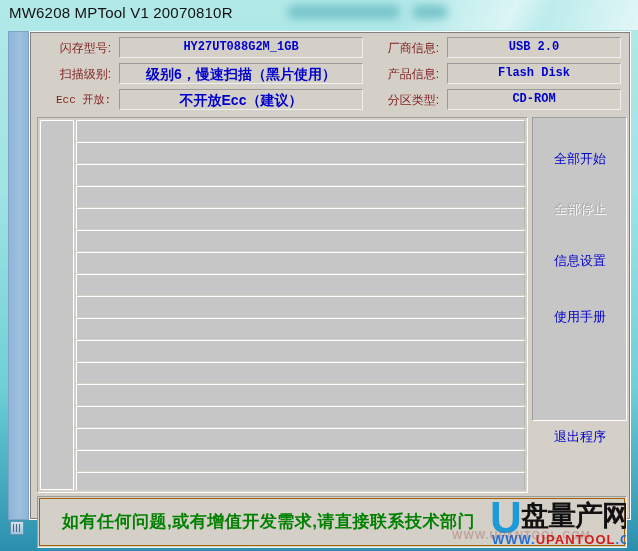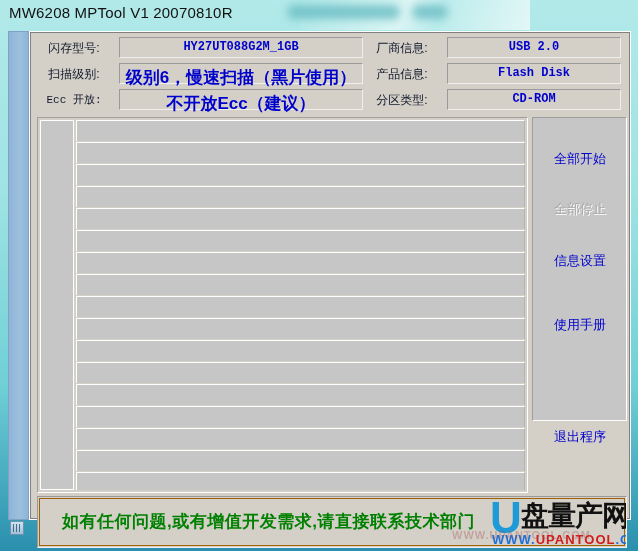--- a/index.html
+++ b/index.html
@@ -15,21 +15,21 @@
     background:linear-gradient(180deg,#b2e9e9 0%,#9fe3e3 35%,#6fd0d6 70%,#2a8fae 100%);
     box-sizing:border-box;
   }
   
   #sheen{
     position:absolute;right:0;top:0;width:230px;height:30px;
     background:linear-gradient(115deg,rgba(255,255,255,0) 0%,rgba(255,255,255,.55) 45%,rgba(255,255,255,.15) 60%,rgba(255,255,255,.65) 100%);
     pointer-events:none;
   }
   #titlebar{
-    position:absolute;left:0;top:0;width:530px;height:30px;
+    position:absolute;left:0;top:0;width:638px;height:30px;
   }
   #title-text{
     position:absolute;left:9px;top:4px;
     font-size:15px;color:#111;letter-spacing:.2px;white-space:nowrap;
   }
   .redact{
     position:absolute;top:5px;height:14px;border-radius:7px;
     background:rgba(108,190,196,.85);
     filter:blur(4px);
   }
@@ -63,37 +63,37 @@
   #info-area{
     position:absolute;left:6px;top:4px;width:586px;height:78px;
   }
   .field-col{position:absolute;top:0;}
   #col-left{left:0;width:326px;}
   #col-right{left:328px;width:256px;}
 
   .field-row{position:relative;height:23px;margin-bottom:3px;}
   .field-label{
     position:absolute;left:0;top:3px;width:74px;
-    text-align:center;font-size:12px;color:#0f172a;
+    text-align:right;font-size:12px;color:#7f1d1d;
     white-space:nowrap;
   }
   .field-label.mono{font-family:"Liberation Mono","DejaVu Sans Mono",monospace;font-size:11px;}
   .field-box{
     position:absolute;left:82px;top:0;right:0;height:21px;
     background:#d4d0c8;
     border:1px solid #9a9a9a;
     border-right-color:#efefef;border-bottom-color:#efefef;
     box-sizing:border-box;
   }
   .field-value{
     position:absolute;left:0;right:0;top:2px;
     text-align:center;color:#0000cd;white-space:nowrap;overflow:hidden;
   }
   .v-mono{font-family:"Liberation Mono","DejaVu Sans Mono",monospace;font-size:12px;font-weight:bold;}
-  .v-cjk{font-size:17px;font-weight:bold;}
+  .v-cjk{font-size:14px;font-weight:bold;}
 
   
   #list-wrap{
     position:absolute;left:6px;top:84px;width:491px;height:376px;
     background:#d4d0c8;
     border:1px solid #a0a0a0;
     border-right-color:#ffffff;border-bottom-color:#ffffff;
     box-sizing:border-box;
   }
   #list-gutter{
@@ -278,21 +278,21 @@
             <div class="list-row"></div>
             <div class="list-row"></div>
             <div class="list-row"></div>
           </div>
       </div>
 
       <div id="btn-panel">
           <div class="tool-btn" style="top: 30px;">全部开始</div>
           <div class="tool-btn" style="top: 132px;">信息设置</div>
           <div class="tool-btn disabled" style="top: 80px;">全部停止</div>
-          <div class="tool-btn" style="top: 196px; text-align: center;">使用手册</div>
+          <div class="tool-btn" style="top: 188px; text-align: center;">使用手册</div>
           <div class="tool-btn" style="top: 308px;">退出程序</div>
         </div>
 
       <div id="banner">
         <div id="banner-inner">
           <div id="banner-text">如有任何问题,或有增值开发需求,请直接联系技术部门</div>
           <div id="watermark">
             <div id="wm-u">U</div>
             <div id="wm-cn">盘量产网</div>
             <div id="wm-url"><span class="wm-blue">WWW.</span><span class="wm-red">UPANTOOL</span><span class="wm-blue">.COM</span></div>

